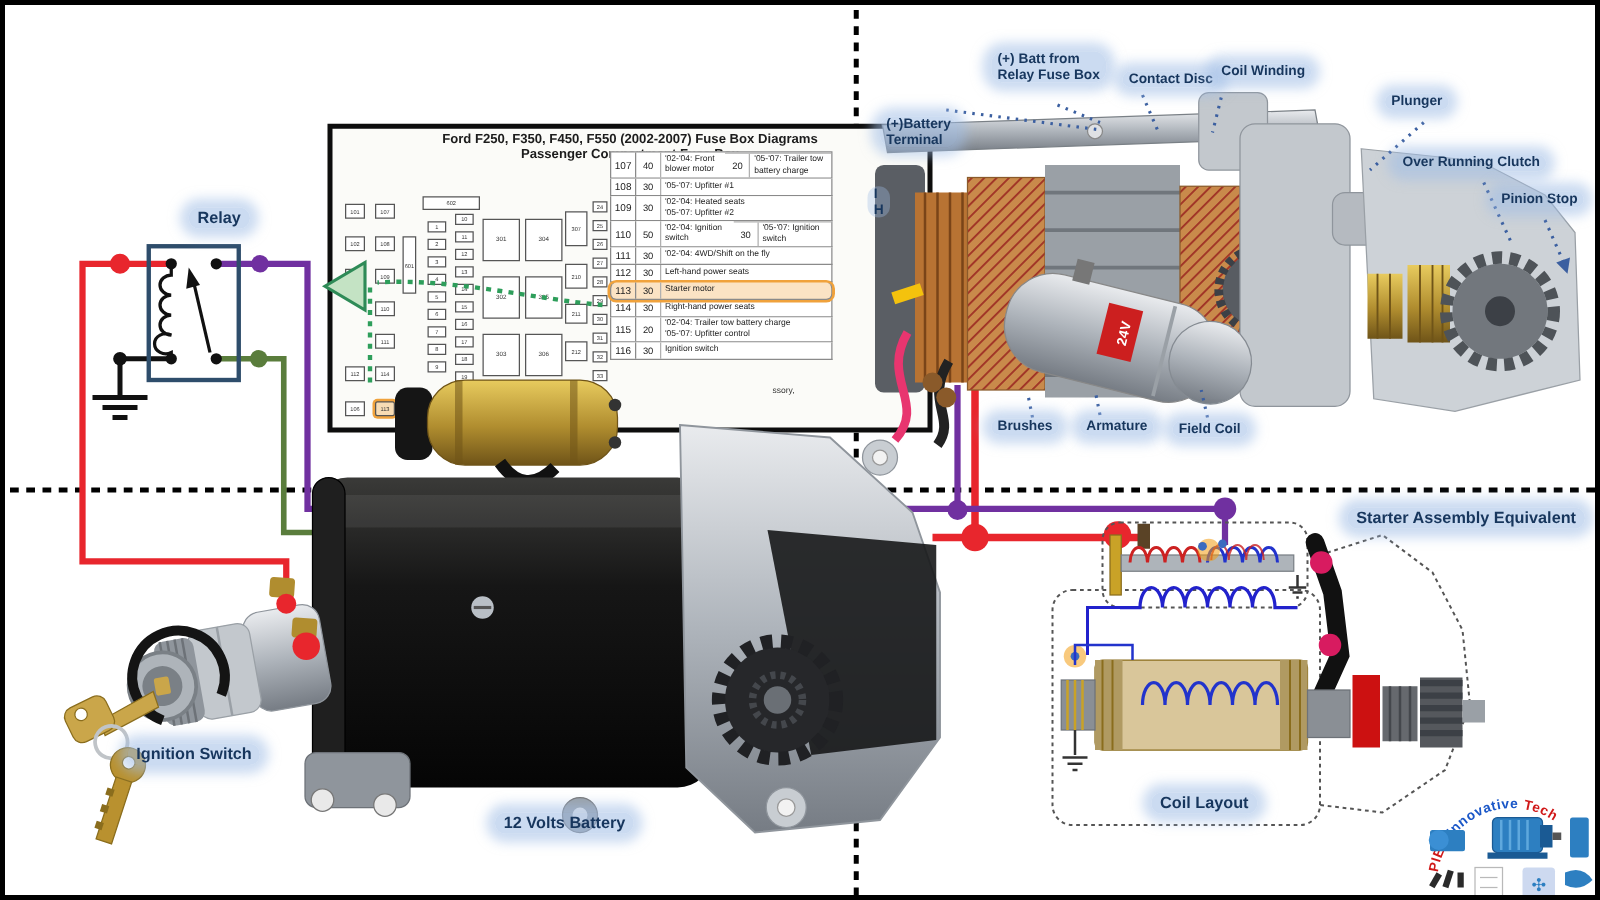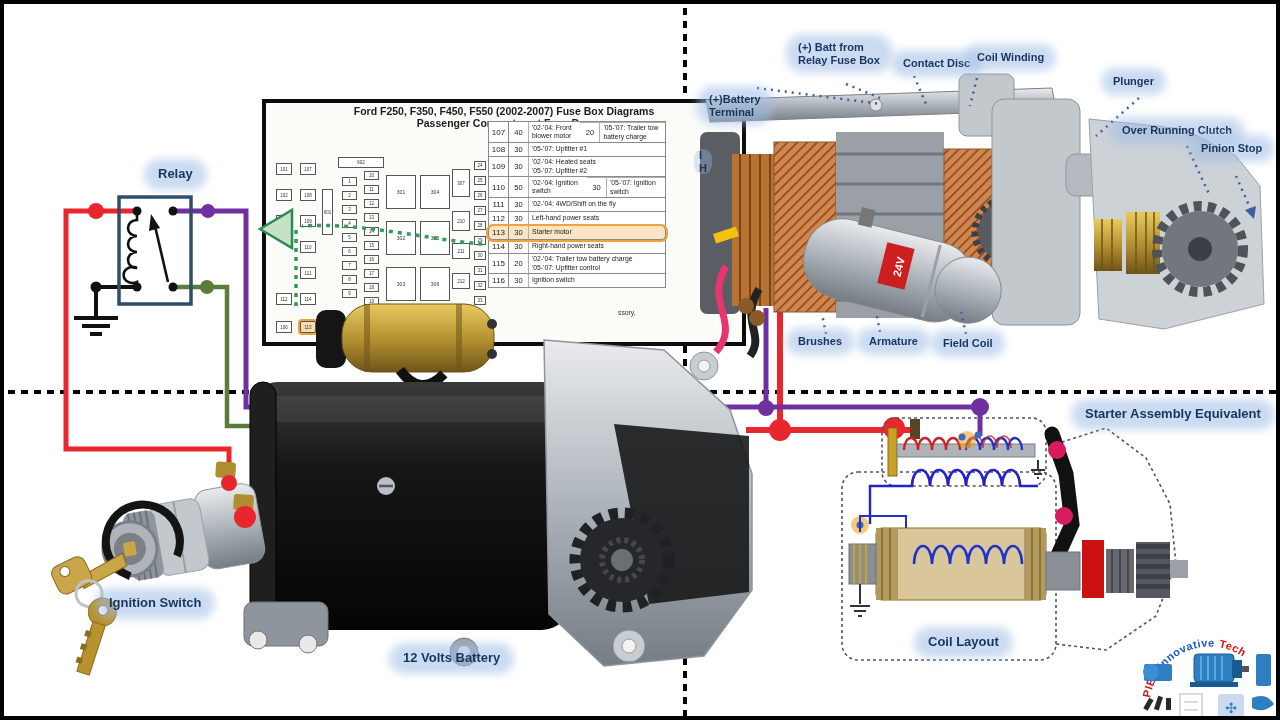--- a/index.html
+++ b/index.html
@@ -568,21 +568,21 @@
 
   <div class="glow" style="left:147px;top:162px;">Relay</div>
   <div class="glow sm" style="left:700px;top:41px;margin-top:48px;">(+)Battery
 Terminal</div>
   <div class="glow sm" style="left:789px;top:25px;margin-top:12px;">(+) Batt from
 Relay Fuse Box</div>
   <div class="glow sm" style="left:894px;top:53px;">Contact Disc</div>
   <div class="glow sm" style="left:968px;top:47px;">Coil Winding</div>
   <div class="glow sm" style="left:1104px;top:71px;">Plunger</div>
   <div class="glow sm" style="left:1113px;top:120px;">Over Running Clutch</div>
-  <div class="glow sm" style="left:1192px;top:138px;">Pinion Stop</div>
+  <div class="glow sm" style="left:1192px;top:149px;">Pinion Stop</div>
   <div class="glow sm" style="left:789px;top:331px;">Brushes</div>
   <div class="glow sm" style="left:860px;top:331px;">Armature</div>
   <div class="glow sm" style="left:934px;top:333px;">Field Coil</div>
   <div class="glow sm" style="left:690px;top:145px;box-shadow:none;background:rgba(160,190,230,0.35);">I
 H</div>
   <div class="glow" style="left:98px;top:591px;">Ignition Switch</div>
   <div class="glow" style="left:392px;top:646px;">12 Volts Battery</div>
   <div class="glow" style="left:1074px;top:402px;">Starter Assembly Equivalent</div>
   <div class="glow" style="left:917px;top:630px;">Coil Layout</div>
 

